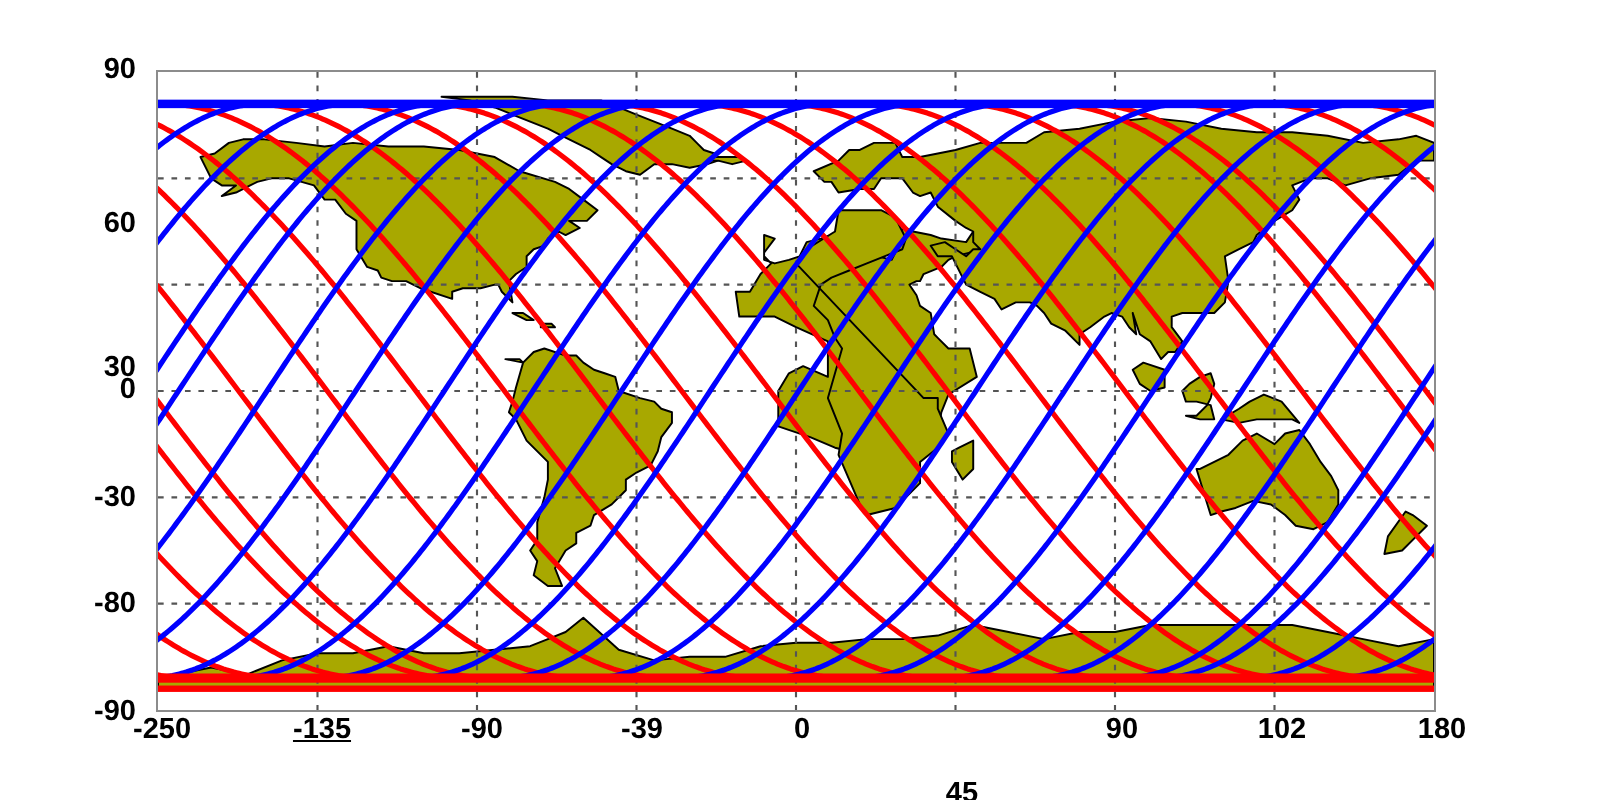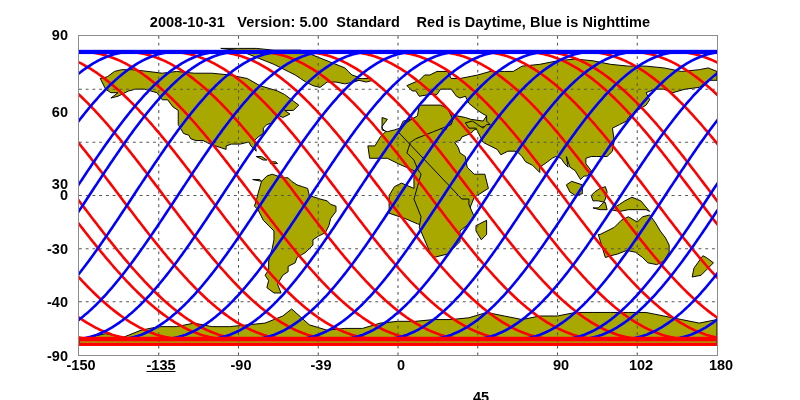--- a/index.html
+++ b/index.html
@@ -20,21 +20,20 @@
   .ylab{position:absolute;width:46px;text-align:right;font-size:14.5px;
         font-weight:bold;color:#000;line-height:1;}
   .xlab{position:absolute;text-align:center;font-size:14.5px;
         font-weight:bold;color:#000;line-height:1;width:60px;}
 </style>
 </head>
 <body>
 
 <div id="fig">
 
-  <div id="title">2008-10-31   Version: 5.00  Standard    Red is Daytime, Blue is Nighttime</div>
 
   <div id="plotbox">
     <svg id="plotsvg" viewBox="-180 -90 360 180" preserveAspectRatio="none">
       <defs>
         <clipPath id="clipbox">
             <rect x="-180" y="-90" width="360" height="180"></rect>
           </clipPath>
       </defs>
       <g clip-path="url(#clipbox)">
         <rect x="-180" y="-90" width="360" height="180" fill="#FFFFFF"></rect>
@@ -125,24 +124,24 @@
           </g>
       </g>
     </svg>
   </div>
 
   <div class="ylab" style="left:22px;top:28px;">90</div>
   <div class="ylab" style="left:22px;top:81px;margin-top:24px;">60</div>
   <div class="ylab" style="left:22px;top:135px;margin-top:42px;">30</div>
   <div class="ylab" style="left:22px;top:188px;">0</div>
   <div class="ylab" style="left:22px;top:242px;">-30</div>
-  <div class="ylab" style="left:22px;top:295px;">-40</div>
+  <div class="ylab" style="left:22px;top:295px;">-80</div>
   <div class="ylab" style="left:22px;top:349px;">-90</div>
 
-  <div class="xlab" style="left:51px;top:358px;">-150</div>
+  <div class="xlab" style="left:51px;top:358px;">-250</div>
   <div class="xlab" style="left:131px;top:358px;text-decoration:underline;">-135</div>
   <div class="xlab" style="left:211px;top:358px;">-90</div>
   <div class="xlab" style="left:291px;top:358px;">-39</div>
   <div class="xlab" style="left:371px;top:358px;">0</div>
   <div class="xlab" style="left:451px;top:358px;margin-top:32px;">45</div>
   <div class="xlab" style="left:531px;top:358px;">90</div>
   <div class="xlab" style="left:611px;top:358px;">102</div>
   <div class="xlab" style="left:691px;top:358px;">180</div>
 
 </div>

